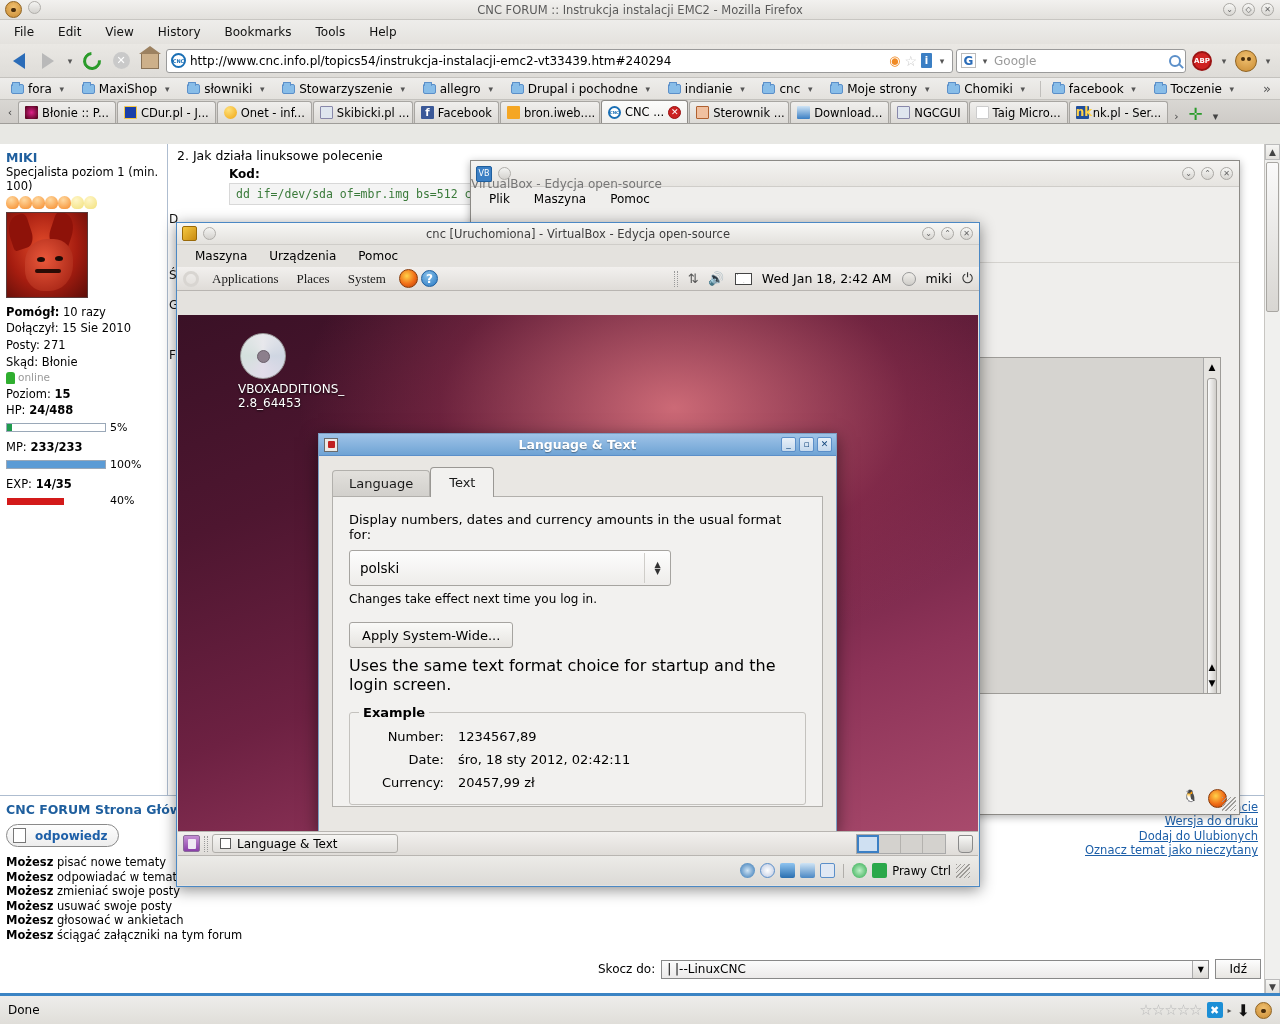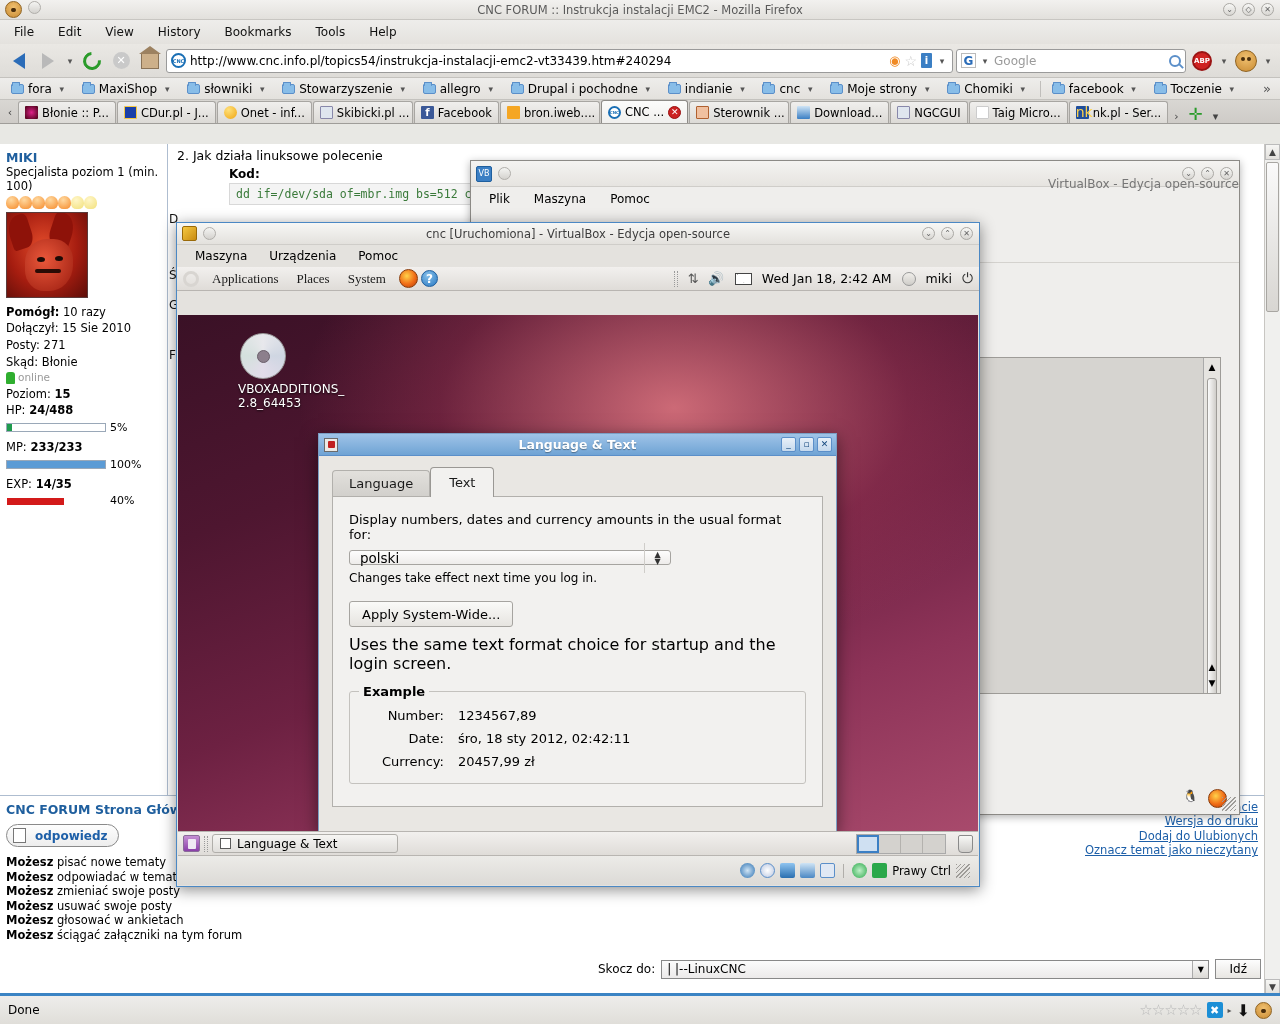--- a/index.html
+++ b/index.html
@@ -205,21 +205,21 @@
   .dnarrow { font-size:16px; color:#111; }
   .progressline { position:absolute; left:0; right:0; top:-3px; height:3px;
     background:#3b84c4; }
 
   
   #vbmgr { position:absolute; left:470px; top:160px; width:770px; height:655px;
     background:#efeeec; border:1px solid #8c8a86; box-shadow:0 2px 8px rgba(0,0,0,.3); }
   .vb-title { height:26px; background:linear-gradient(#f4f3f1,#e6e4e0);
     display:flex; align-items:center; position:relative;
     border-bottom:1px solid #cfcdc9; }
-  .vb-title .t { position:absolute; left:0;right:0; text-align:right;
+  .vb-title .t { position:absolute; left:0;right:0; text-align:left;
     font-size:12px; color:#767676;margin-top:20px; }
   .vbicon { width:16px;height:16px;margin-left:5px;background:#3b7fc4;
     border:1px solid #1f5f9e; border-radius:2px; z-index:2;
     display:flex;align-items:center;justify-content:center;color:#fff;font-size:8px;}
   .vbdot { width:13px;height:13px;border-radius:50%;
     background:linear-gradient(#f4f4f2,#d4d2ce); border:1px solid #b0aeaa;
     margin-left:6px; z-index:2;}
   .vb-menubar { height:24px; display:flex; align-items:center; padding-left:8px;
     gap:4px; font-size:12px; }
   .vb-menubar span { padding:3px 10px; }
@@ -326,21 +326,21 @@
   .ld-body { padding:11px 13px 13px 13px; }
   .ld-tabrow { display:flex; align-items:flex-end; }
   .ldtab { padding:5px 16px; font-size:13px; border:1px solid #b2b0ac;
     border-bottom:none; border-radius:4px 4px 0 0;
     background:linear-gradient(#e2e0dc,#d2d0cc); color:#1a1a1a; }
   .ldtab.active { background:#f2f1ef; padding:7px 18px; border-color:#9a9894;
     position:relative; z-index:2; margin-bottom:-1px; }
   .ld-pane { background:#f2f1ef; border:1px solid #b2b0ac; padding:15px 16px;
     height:311px; }
   .ld-label { font-size:13px; margin-bottom:8px; }
-  .ld-combo { width:322px; height:15px; background:linear-gradient(#fdfdfd,#eeecea);
+  .ld-combo { width:322px; height:36px; background:linear-gradient(#fdfdfd,#eeecea);
     border:1px solid #a6a4a0; border-radius:3px; display:flex; align-items:center;
     padding-left:10px; font-size:13.5px; }
   .ld-combo .spin { margin-left:auto; width:26px; height:30px;
     border-left:1px solid #cfcdc9; display:flex; flex-direction:column;
     align-items:center; justify-content:center; font-size:8px; color:#333;
     line-height:7px;}
   .ld-hint { font-size:12px; margin-top:6px; }
   .ld-applybtn { margin-top:16px; height:26px; display:inline-flex;
     align-items:center; padding:0 12px; font-size:13px;
     background:linear-gradient(#fafaf8,#e6e4e0); border:1px solid #a6a4a0;
@@ -553,21 +553,21 @@
       </div>
     <div class="tab">
         <span class="tabfav" style="background:#dfe6ef;border:1px solid #88a;"></span>
         <span>NGCGUI</span>
       </div>
     <div class="tab">
         <span class="tabfav" style="background:#fff;border:1px solid #ccc;"></span>
         <span>Taig Micro...</span>
       </div>
     <div class="tab">
-        <span class="tabfav" style="background:#1f4e9c;color:#ffd24a;font-size:14px;font-weight:normal;text-align:center;line-height:13px;">nk</span>
+        <span class="tabfav" style="background:#1f4e9c;color:#ffd24a;font-size:12px;font-weight:bold;text-align:center;line-height:13px;">nk</span>
         <span>nk.pl - Ser...</span>
       </div>
     <div class="tablist">›</div>
     <div class="tabplus">✛</div>
     <div class="tablist">▾</div>
   </div>
 
   <div class="fx-content">
 
     <div class="forum-left">

